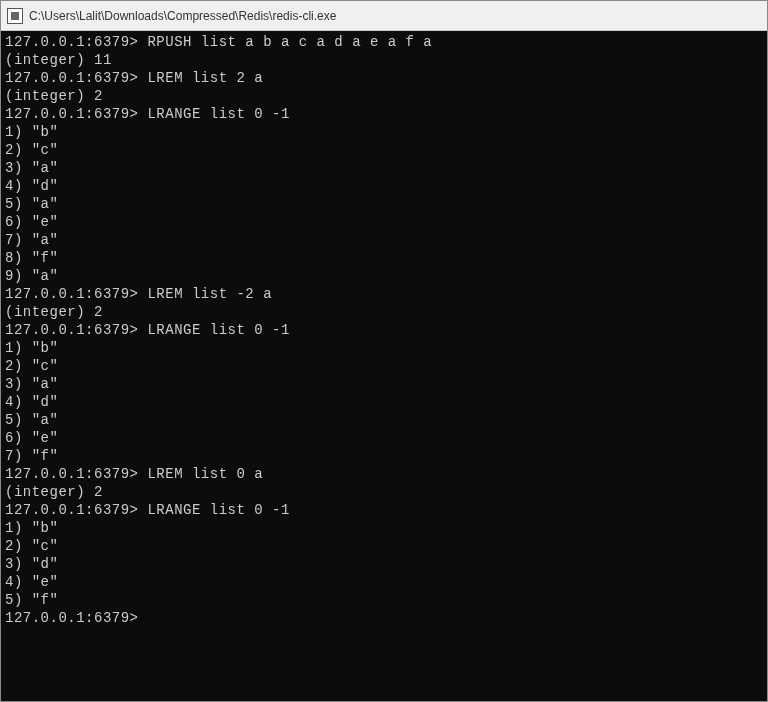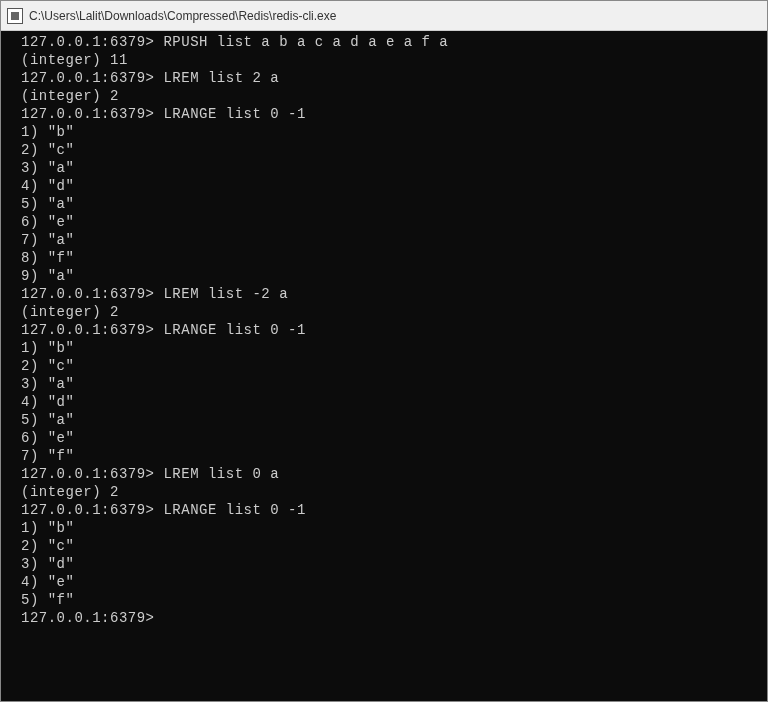--- a/index.html
+++ b/index.html
@@ -49,21 +49,21 @@
       width: 8px;
       height: 8px;
       background: #666;
     }
     .terminal {
       flex: 1;
       background: #0c0c0c;
       color: #cccccc;
       font-size: 14px;
       line-height: 18px;
-      padding: 2px 20px;
+      padding: 2px 4px;
       overflow: hidden;
       white-space: pre;
       letter-spacing: 0.5px;
     }
     .line {
       display: block;
     }
   </style>
 </head>
 <body>

